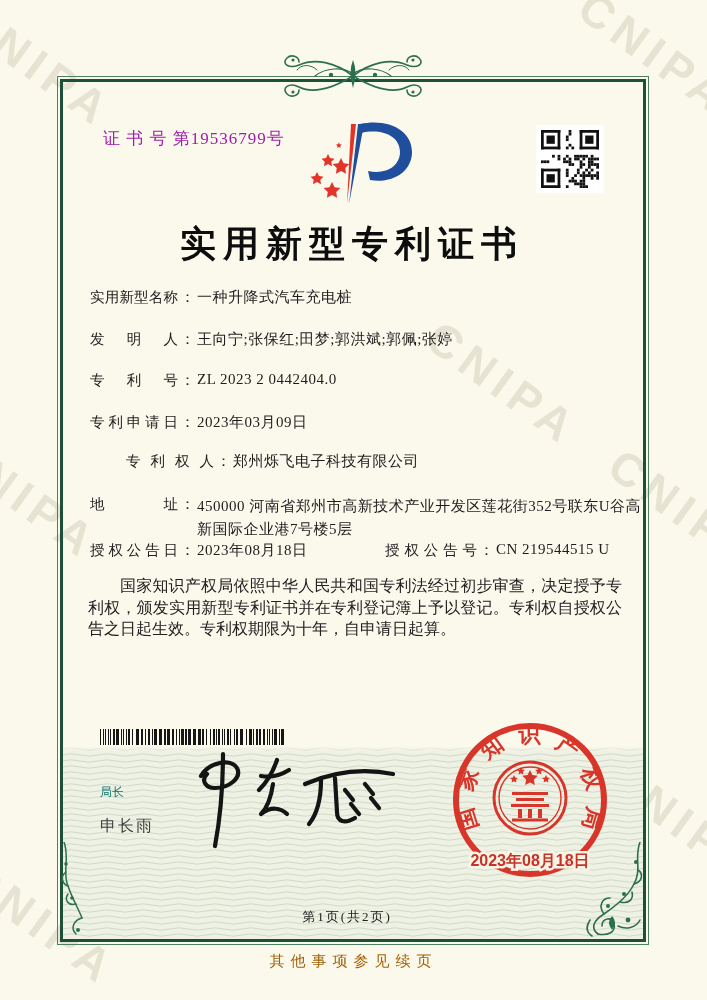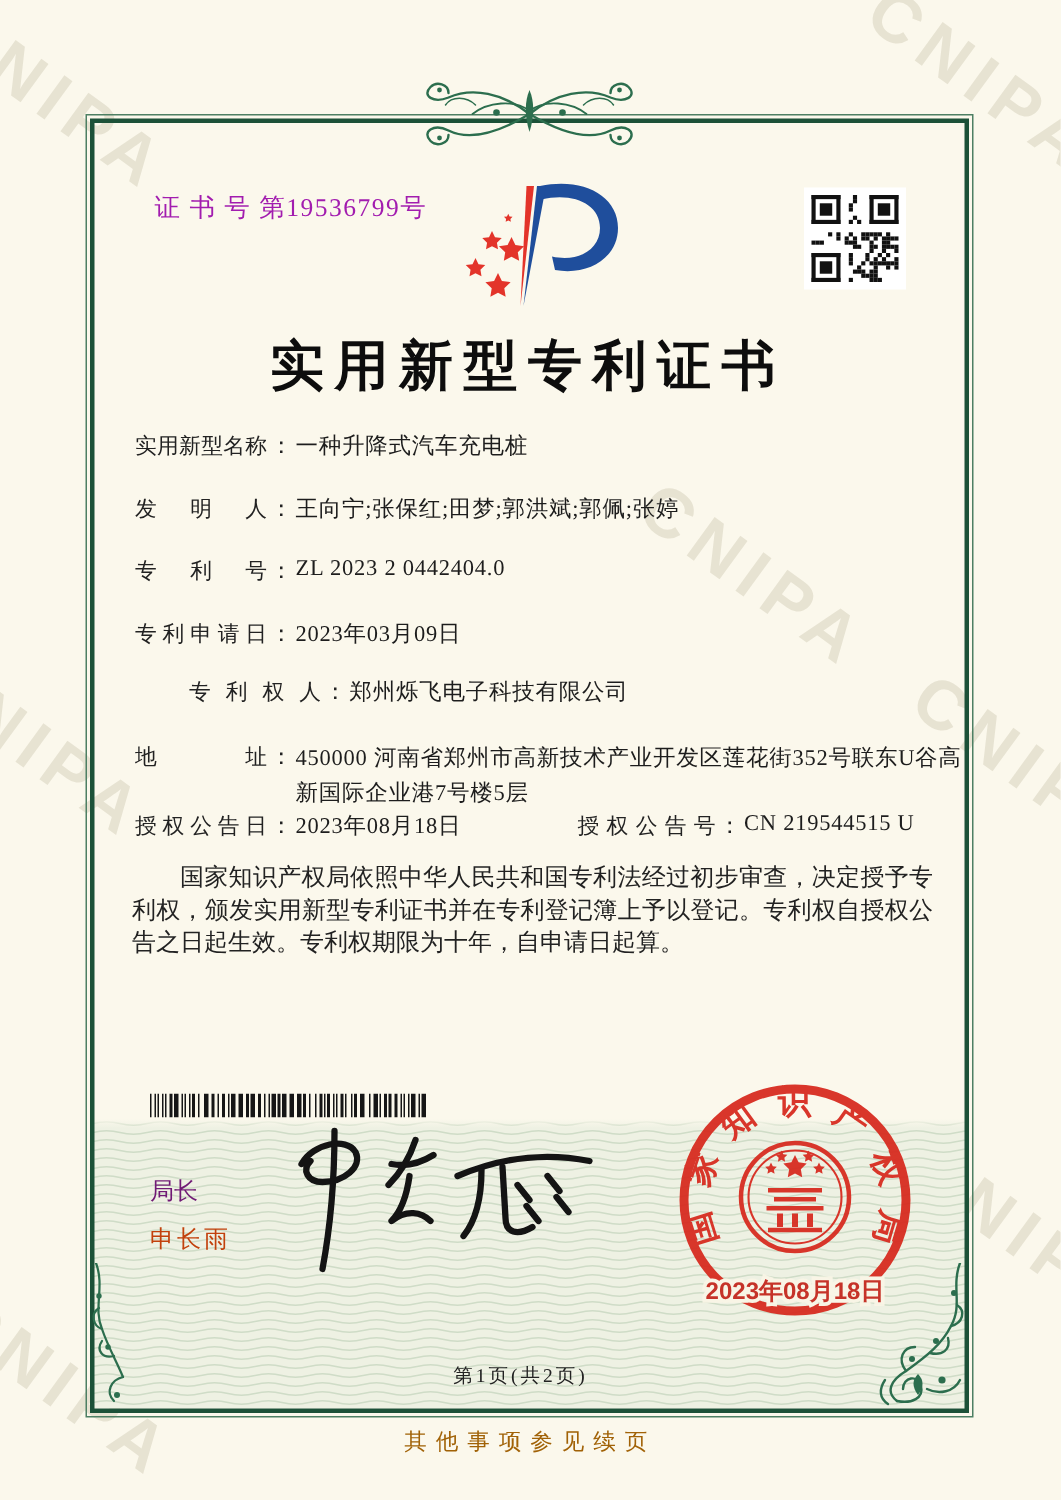--- a/index.html
+++ b/index.html
@@ -57,22 +57,22 @@
   .fvalue.wrap{white-space:normal;width:452px;line-height:23px;}
   .pair2{position:absolute;left:295px;top:0;}
   
   .legal{
     position:absolute;left:88px;top:575px;width:534px;z-index:3;
     font-size:16px;line-height:21.5px;text-align:justify;color:#222;
   }
   .legal p{margin:0 0 9px 0;text-indent:2em;}
   
   .barcode{position:absolute;left:100px;top:729px;z-index:3;}
-  .sig-title{position:absolute;left:100px;top:784px;z-index:3;font-size:16px;font-family:"Liberation Sans","DejaVu Sans",sans-serif;color:#701a75;}
-  .sig-name{position:absolute;left:100px;top:816px;z-index:3;font-size:16px;font-family:"Liberation Sans","DejaVu Sans",sans-serif;color:#c2410c;letter-spacing:2px;}
+  .sig-title{position:absolute;left:100px;top:784px;z-index:3;font-size:12px;font-family:"Liberation Sans","DejaVu Sans",sans-serif;color:#0f766e;}
+  .sig-name{position:absolute;left:100px;top:816px;z-index:3;font-size:16px;font-family:"Liberation Sans","DejaVu Sans",sans-serif;color:#404040;letter-spacing:2px;}
   .signature{position:absolute;left:185px;top:750px;z-index:3;}
   .seal{position:absolute;left:448px;top:720px;z-index:4;}
   .page-num{
     position:absolute;left:57px;top:908px;width:580px;z-index:3;
     text-align:center;font-size:13px;letter-spacing:2px;color:#222;
   }
   .continuation{
     position:absolute;left:0;top:952px;width:707px;z-index:3;
     text-align:center;font-size:15px;letter-spacing:6px;color:#a16207;
   }

